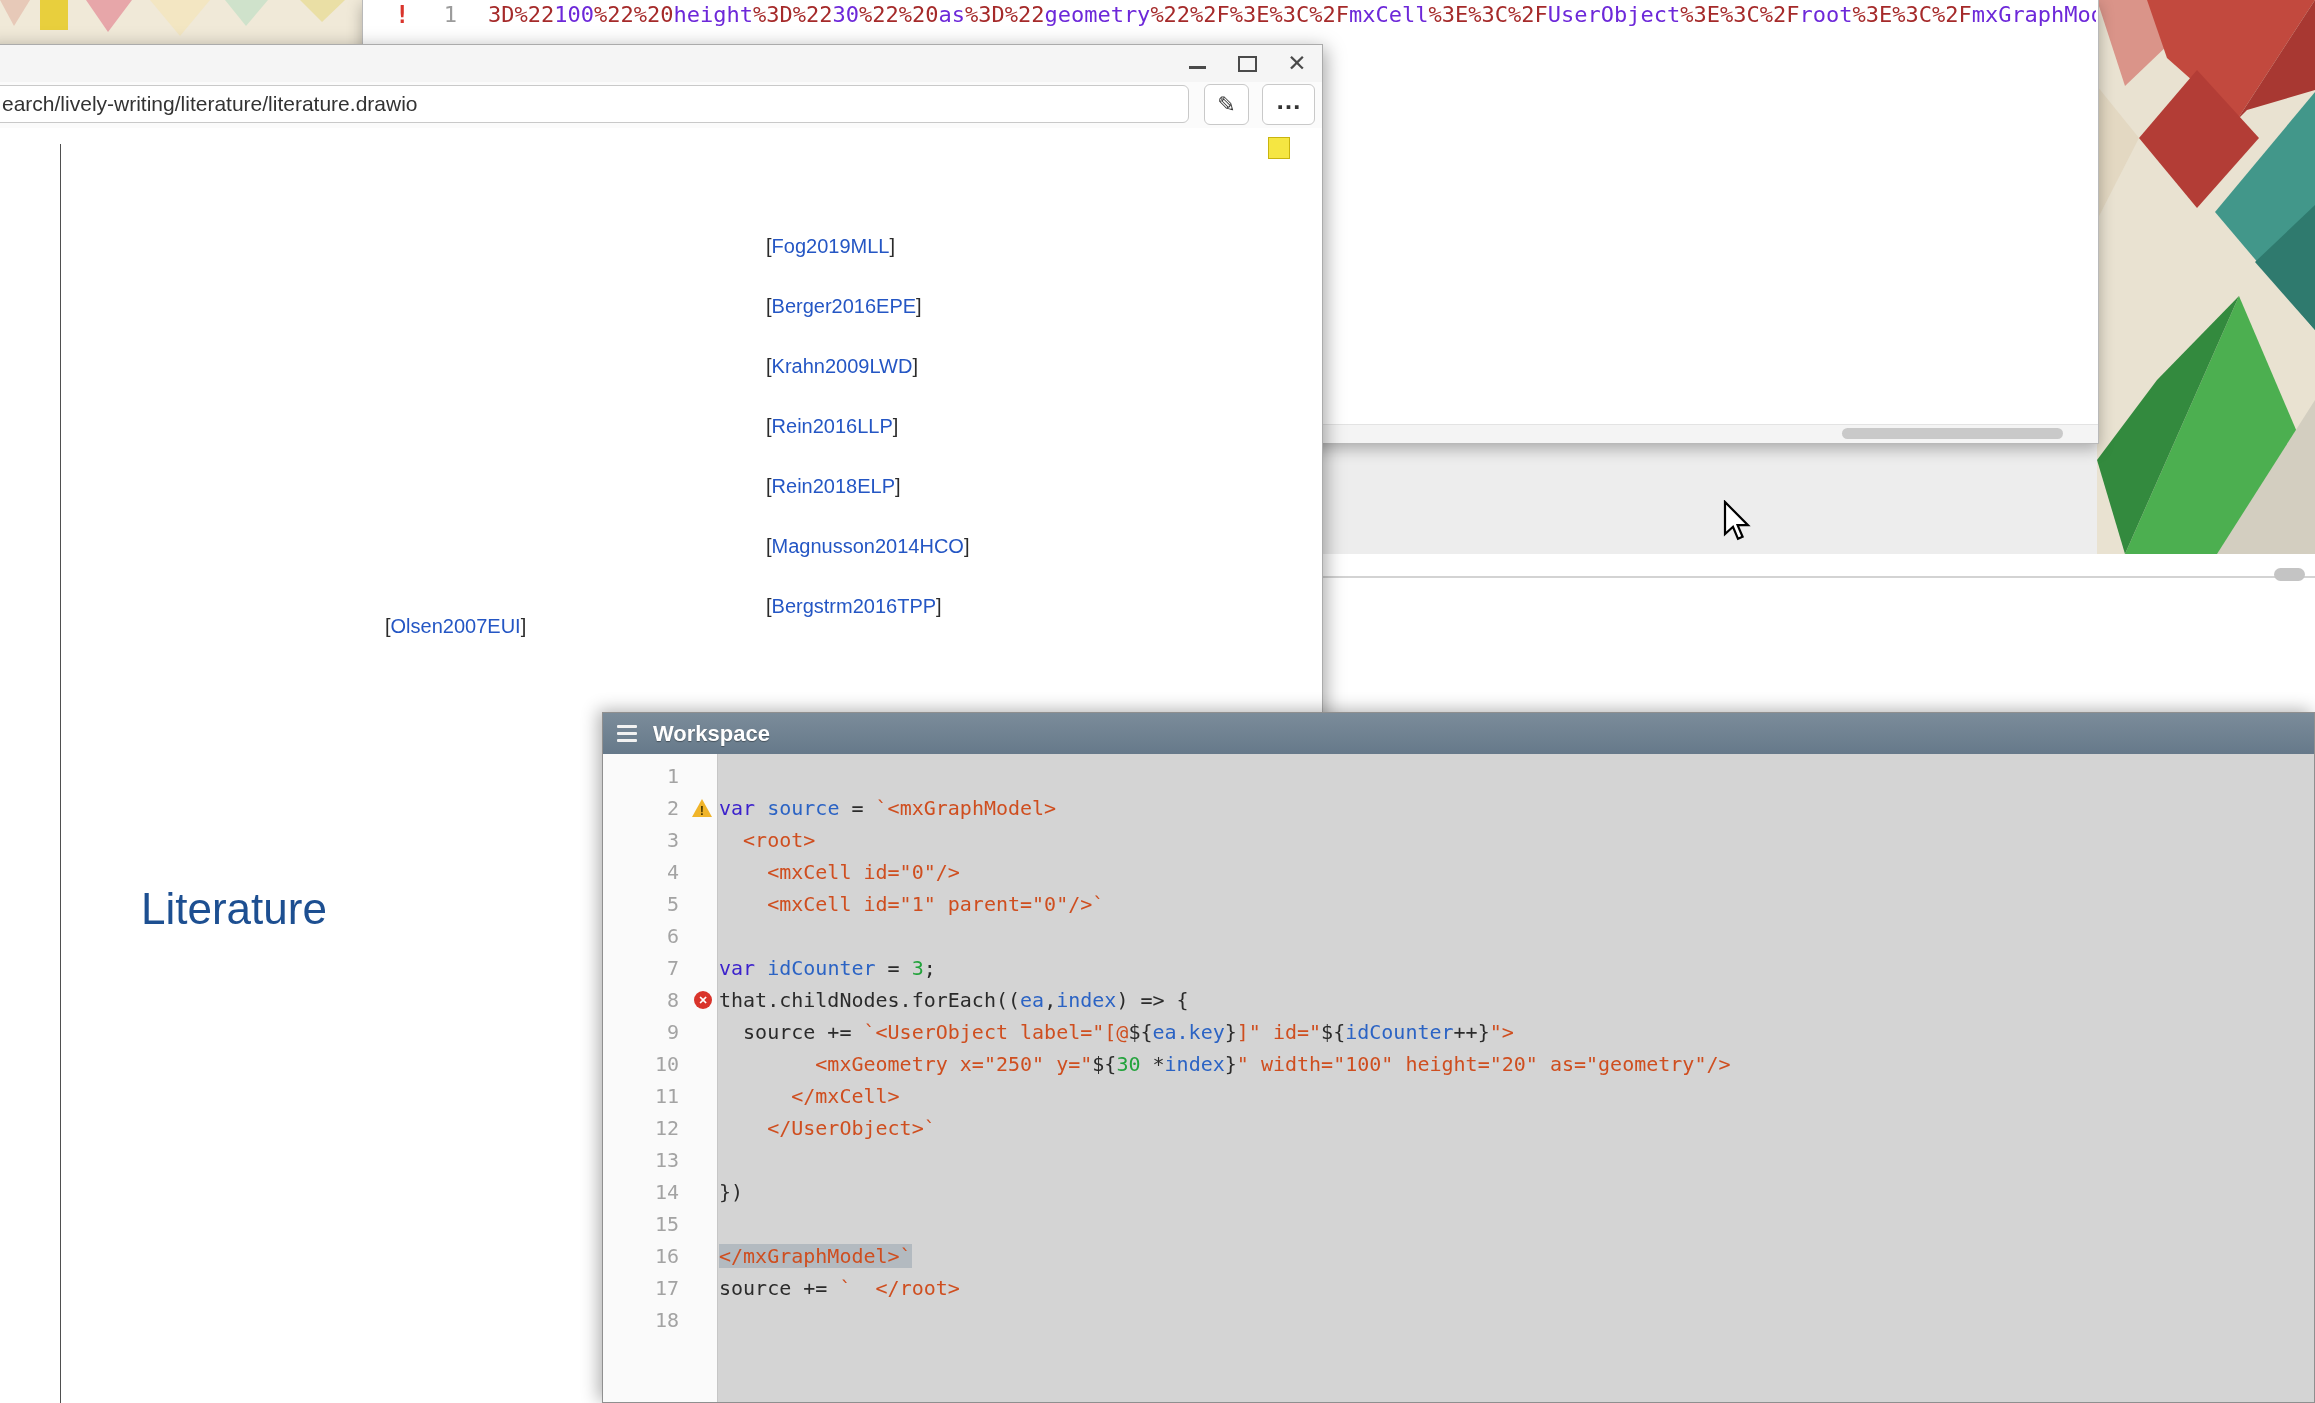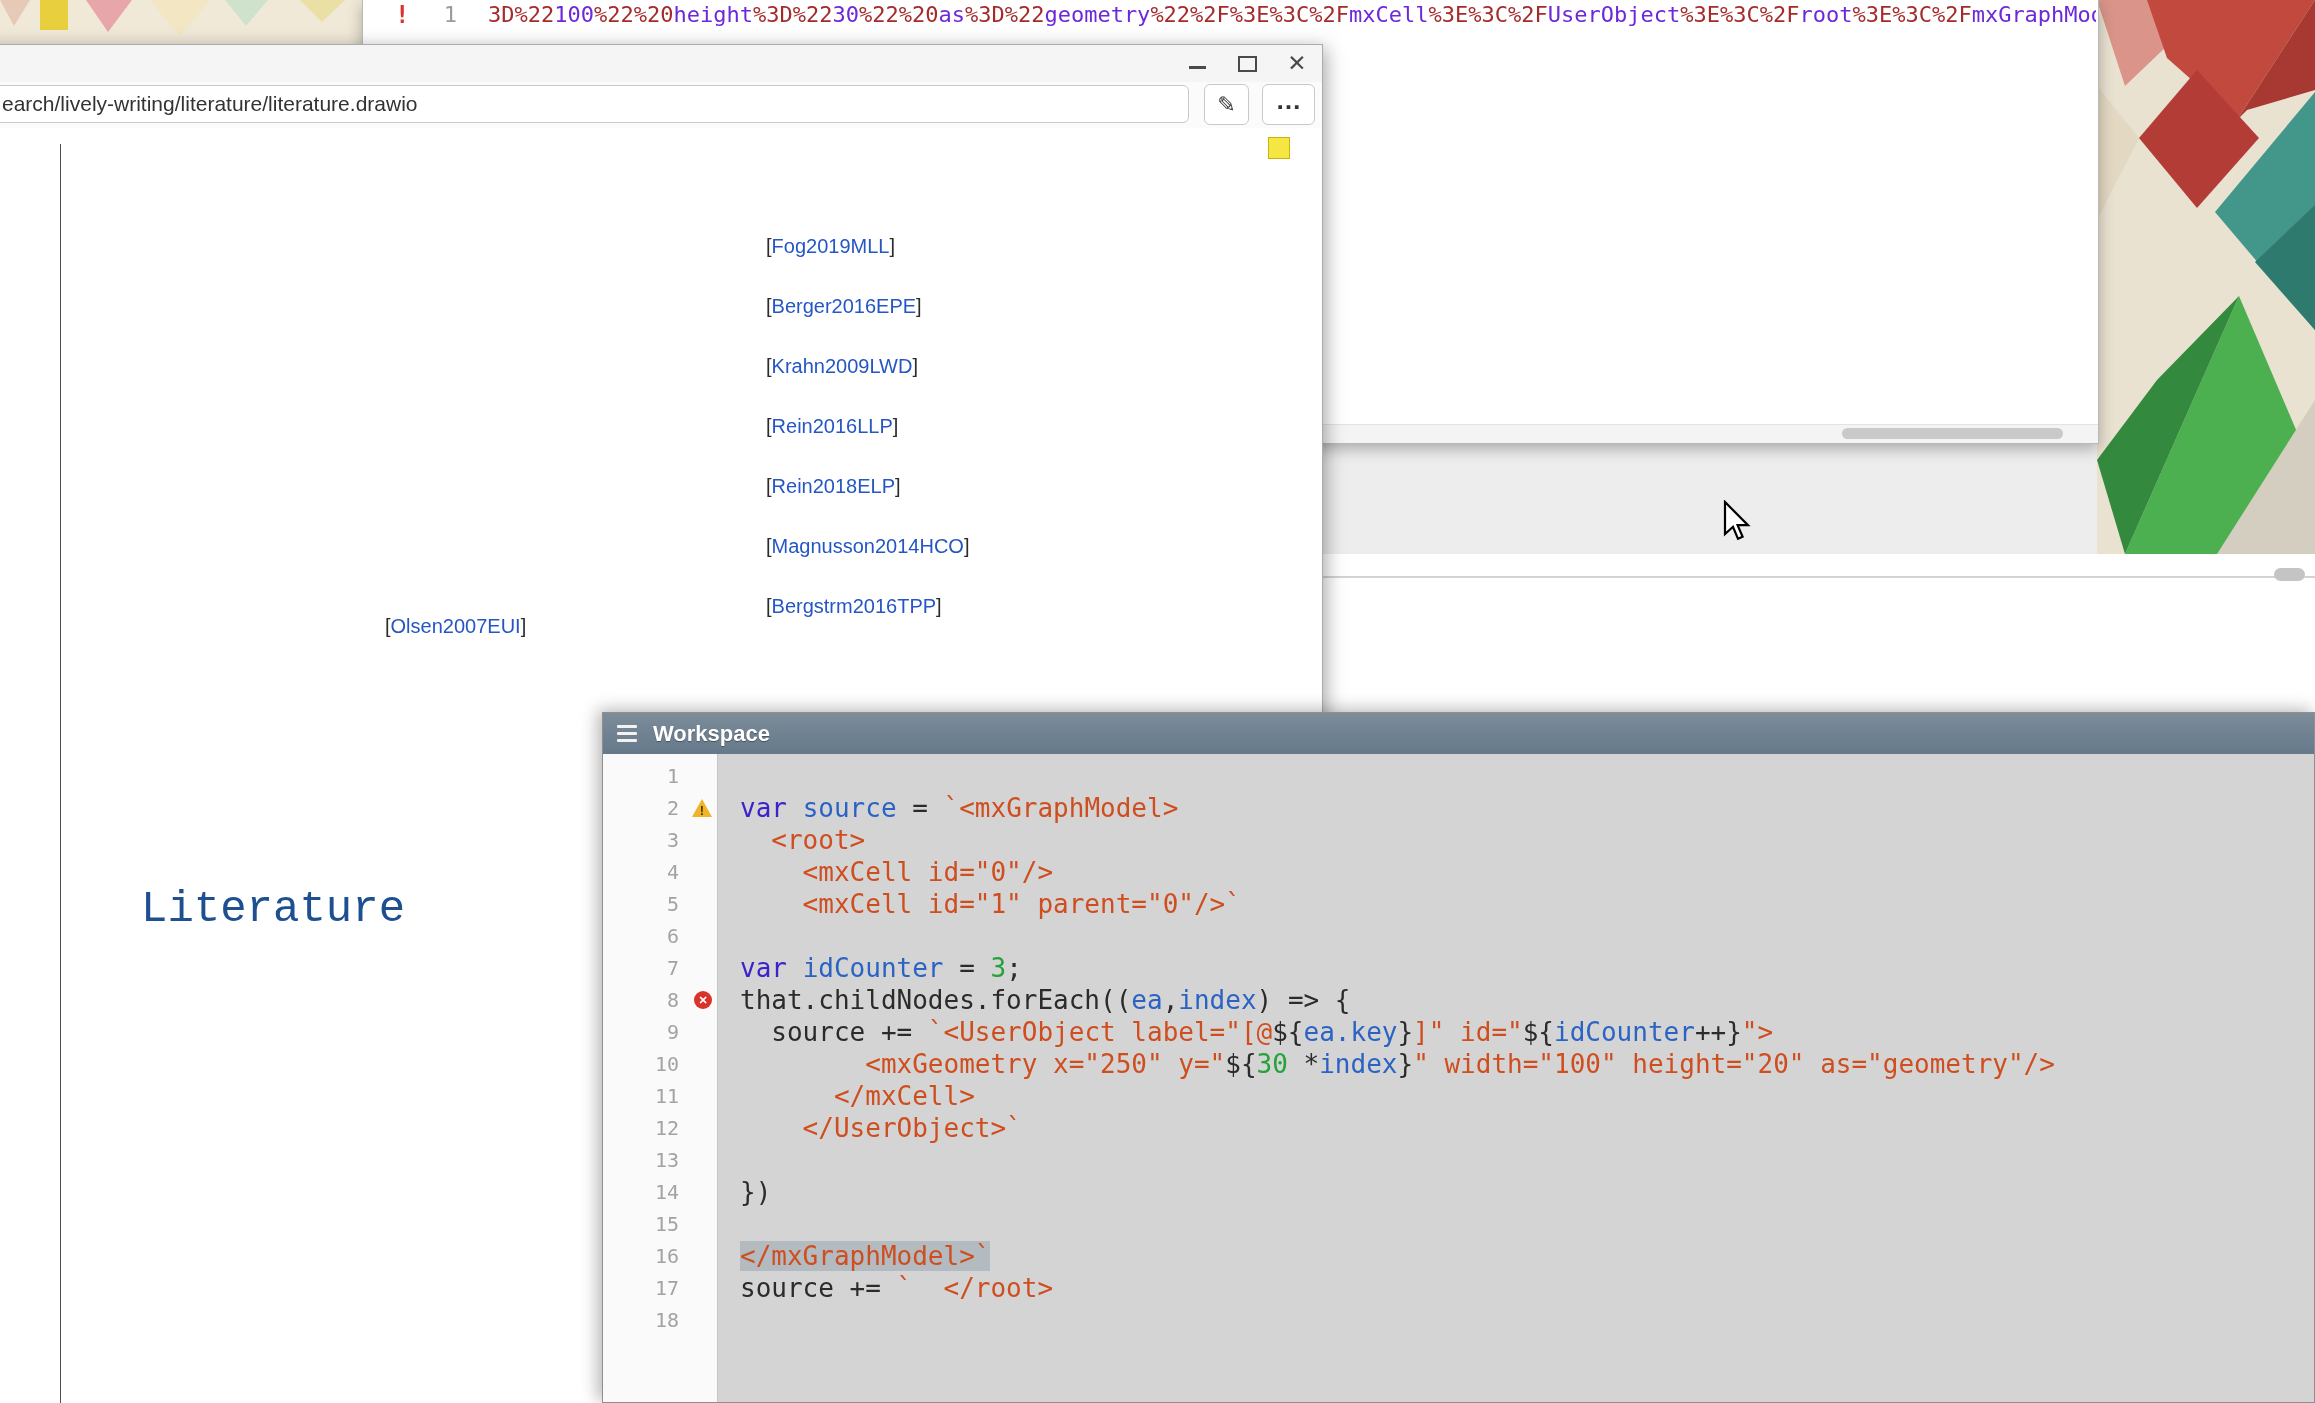--- a/index.html
+++ b/index.html
@@ -62,21 +62,21 @@
   .dw-canvas{position:absolute;left:0;right:0;top:83px;bottom:0;background:#fff;overflow:hidden;}
   #page-boundary{left:79px;top:16px;bottom:0;width:1px;background:#4f4f4f;}
   #selection-handle{left:1287px;top:9px;width:22px;height:22px;background:var(--canvas-yellow);border:1px solid #c9b40e;box-sizing:border-box;}
 
   #citation-list{left:785px;top:88px;}
   .cite{display:block;height:60px;line-height:60px;font-size:20px;white-space:nowrap;}
   .cite .br{color:#2b2b2b;}
   .cite .cite-name{color:var(--link-blue);}
   #side-citation{left:404px;top:468px;}
   #side-citation .cite{height:60px;}
-  #literature-heading{left:160px;top:756px;font-size:44px;color:var(--heading-blue);line-height:50px;font-family:Liberation Mono, monospace;}
+  #literature-heading{left:160px;top:756px;font-size:44px;color:var(--heading-blue);line-height:50px;}
 
   
   #workspace-window{left:602px;top:712px;width:1713px;height:691px;z-index:4;
     border:1px solid #8f8f8f;box-sizing:border-box;box-shadow:-4px -2px 16px rgba(0,0,0,.3);background:#d4d4d4;}
   .ws-titlebar{position:relative;height:41px;background:linear-gradient(180deg,#7b8c9a 0%,#66798a 100%);
     display:flex;align-items:center;padding-left:14px;box-sizing:border-box;gap:16px;}
   .ws-title{color:#fff;font-weight:bold;font-size:22px;text-shadow:0 1px 1px rgba(0,0,0,.35);}
   .hamburger{display:flex;flex-direction:column;gap:4px;cursor:default;}
   .hamburger i{display:block;width:20px;height:3px;background:#f2f2f2;border-radius:1px;}
   .ws-body{position:absolute;left:0;right:0;top:41px;bottom:0;display:flex;}
@@ -84,22 +84,22 @@
   .gl{position:relative;height:32px;line-height:32px;}
   .lnum{display:block;text-align:right;padding-right:38px;color:#a3a3a3;
     font-family:"DejaVu Sans Mono",monospace;font-size:20px;}
   .gicon{position:absolute;right:5px;top:7px;}
   .gicon.warn{width:20px;height:18px;background:var(--warn-yellow);
     clip-path:polygon(50% 0,100% 100%,0 100%);color:#4d3a00;font-size:13px;font-weight:bold;
     text-align:center;line-height:24px;}
   .gicon.err{width:18px;height:18px;border-radius:50%;background:var(--error-red);color:#fff;
     font-size:11px;font-weight:bold;text-align:center;line-height:18px;}
   .ws-code{flex:1;background:var(--ws-code-bg);padding-top:6px;overflow:hidden;}
-  .cl{height:32px;line-height:32px;white-space:pre;padding-left:22px;
-    font-family:"DejaVu Sans Mono",monospace;font-size:26px;}
+  .cl{height:32px;line-height:32px;white-space:pre;padding-left:1px;
+    font-family:"DejaVu Sans Mono",monospace;font-size:20px;}
   .sel{background:var(--selection-gray);}
 
   
   #mouse-cursor{left:1723px;top:500px;z-index:9;}
 </style>
 </head>
 <body>
 
 <svg id="wallpaper-left" class="abs" viewBox="0 0 362 44" preserveAspectRatio="none">
   <rect width="362" height="44" fill="#f0e9d8"></rect>

